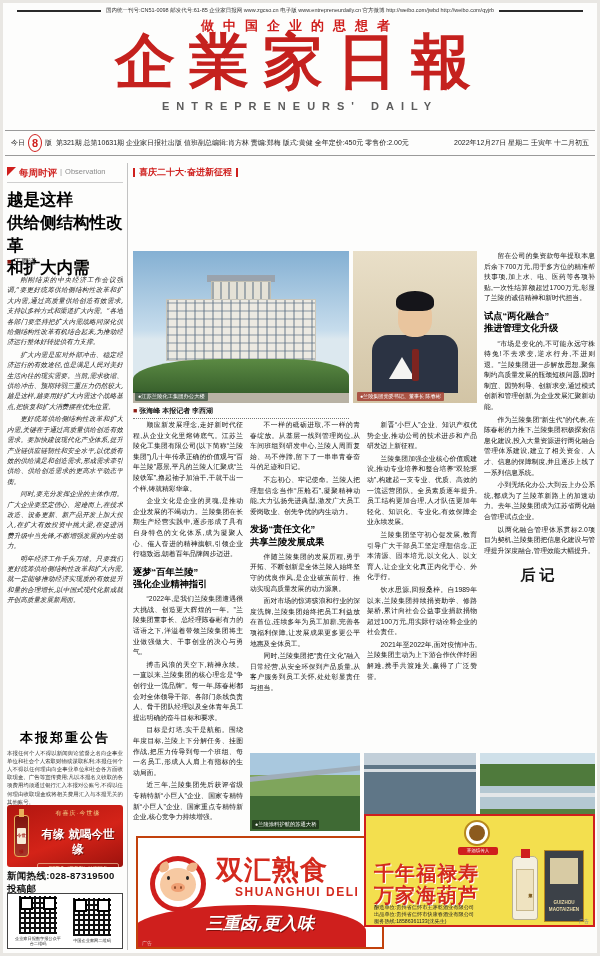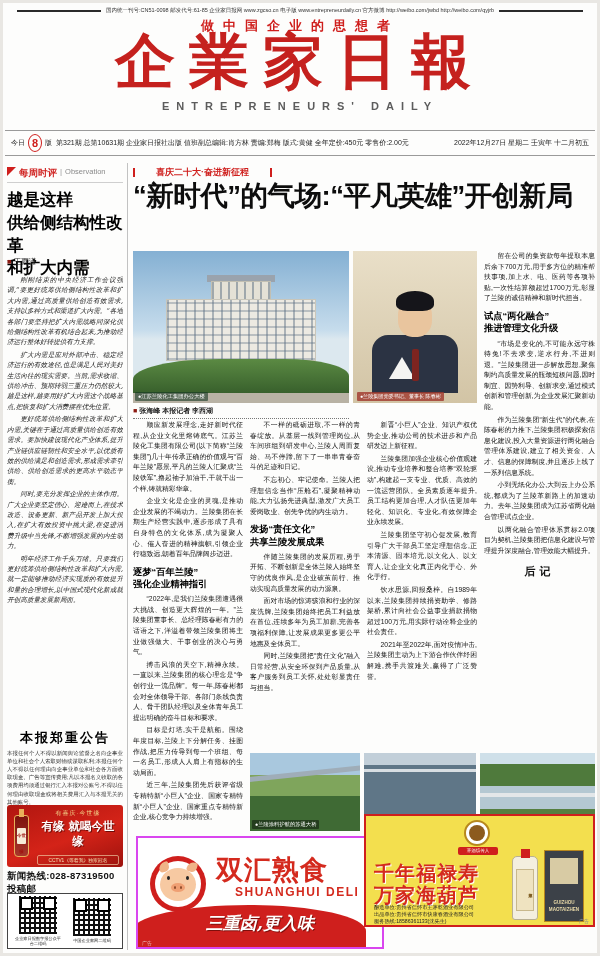--- a/index.html
+++ b/index.html
@@ -46,39 +46,39 @@
   .notice-phone{font-size:6.5px;font-weight:bold;text-align:center;margin-top:2px}
   .notice-sig{font-size:6.5px;font-weight:bold;text-align:right;padding-right:8px}
   .jsy{top:802px;height:62px;background:linear-gradient(160deg,#b01610,#d42318 55%,#9c120d);border-radius:3px;
        position:absolute;overflow:hidden;padding:4px 4px 4px 30px}
   .jsy-bottle{position:absolute;left:7px;top:10px;width:15px;height:42px;background:linear-gradient(180deg,#7d130e,#a8352b);
               border:1px solid #e8b05a;border-radius:3px 3px 4px 4px}
   .jsy-bottle:before{content:"";position:absolute;top:-7px;left:4px;width:5px;height:8px;background:#e8b05a}
   .jsy-label{position:absolute;left:2px;top:12px;right:2px;height:16px;background:#f6ecd8;border-radius:1px;
              color:#a0140f;font-size:4.5px;text-align:center;line-height:16px;font-weight:bold}
   .jsy-tag{color:#f3d48a;font-size:6px;text-align:center;letter-spacing:1px}
-  .jsy-slogan{color:#fff;font-size:11.5px;font-weight:900;text-align:center;margin-top:1px;
+  .jsy-slogan{color:#fff;font-size:11.5px;font-weight:900;text-align:center;margin-top:9px;
               font-family:"DejaVu Serif",serif;text-shadow:1px 1px 0 #6e0d09}
   .jsy-note{color:#f6e3b5;font-size:4.8px;text-align:center;margin-top:6px;border:1px solid rgba(246,227,181,.6);
             border-radius:2px;padding:1px 2px;display:block}
   .sb-hot{top:867px;font-size:9.5px;font-weight:900;color:#111;line-height:1.35;letter-spacing:.3px}
   .sb-hot .mail{text-decoration:underline}
   .qrbox{top:890px;height:56px;border:1px solid #444;display:flex;align-items:center;justify-content:space-around;
          padding:3px;position:absolute;background:#fff}
   .qrunit{display:flex;flex-direction:column;align-items:center;width:50px}
   .qr{width:38px;height:38px;position:relative;background-image:
        repeating-linear-gradient(0deg,#111 0 2px,transparent 2px 5px),
        repeating-linear-gradient(90deg,#111 0 2px,#fff 2px 5px)}
   .qr:before,.qr:after{content:"";position:absolute;width:9px;height:9px;background:#fff;border:2px solid #000}
   .qr:before{top:1px;left:1px}
   .qr:after{top:1px;right:1px}
   .qrcap{font-size:4.2px;color:#333;text-align:center;line-height:1.3;margin-top:2px}
 
   
-  .kicker{position:absolute;left:130px;top:163px;display:flex;align-items:center;gap:21px;color:#cf1f1d;
+  .kicker{position:absolute;left:130px;top:163px;display:flex;align-items:center;gap:4px;color:#cf1f1d;
           font-weight:bold;font-size:9px}
   .kicker .bar{width:2px;height:9px;background:#cf1f1d}
   .headline{position:absolute;left:130px;top:175px;width:462px;font-size:27.5px;font-weight:900;color:#0d0d0d;
             font-family:"Liberation Sans",sans-serif;letter-spacing:-.5px;white-space:nowrap}
   .subheadline{position:absolute;left:130px;top:218px;width:462px;font-size:18px;font-weight:700;color:#1c1c1c;white-space:nowrap}
 
   .photo{position:absolute;overflow:hidden}
   .ph-cap{position:absolute;bottom:2px;left:2px;background:rgba(20,55,35,.6);color:#fff;font-size:5.3px;
           padding:1px 3px;border-radius:1px;white-space:nowrap}
   .ph-build{left:130px;top:248px;width:216px;height:152px;background:linear-gradient(180deg,#84b0d3 0%,#c6dcec 52%,#dce8ef 58%)}
@@ -106,35 +106,35 @@
   .byline .sq{color:#8c1a12}
 
   .col{position:absolute;top:417px;width:110px;overflow:hidden;font-size:6.8px;line-height:1.56;
        text-align:justify;color:#141414}
   .col p{text-indent:2em;margin-bottom:2px}
   .colsub{font-size:9.3px;font-weight:900;line-height:1.32;margin:6px 0 4px;color:#000;text-indent:0 !important;text-align:left}
   .c1{left:130px;height:412px}
   .c2{left:247px;height:330px}
   .c3{left:364px;height:330px}
   .c4{left:481px;top:248px;width:111px;height:499px}
-  .ps-title{font-size:11px;font-weight:900;text-align:center;margin:7px 0 3px;letter-spacing:4px;text-indent:0 !important}
+  .ps-title{font-size:15px;font-weight:900;text-align:center;margin:7px 0 3px;letter-spacing:4px;text-indent:0 !important}
   .ps p{font-family:"DejaVu Serif",serif;font-style:italic}
 
   .bph{position:absolute;top:750px;height:78px}
   .bp1{left:247px;width:110px;background:linear-gradient(180deg,#a9c8de 0 28%,#7fa55c 28% 55%,#3f6a34 55% 100%)}
   .bp1:before{content:"";position:absolute;left:-8px;top:18px;width:130px;height:5px;background:#9fadb8;transform:rotate(-6deg)}
   .bp2{left:361px;width:112px;background:linear-gradient(180deg,#c2cfd9 0 16%,#5f7687 16% 100%)}
   .bp2:before{content:"";position:absolute;left:0;top:16px;width:112px;height:3px;background:#d8dee3}
   .bp3{left:477px;width:115px;background:linear-gradient(180deg,#cfe0e9 0 14%,#4f7a3c 14% 42%,#b4c8d2 42% 72%,#557f40 72% 100%)}
   .bp3:before{content:"";position:absolute;left:0;top:40px;width:115px;height:4px;background:#e3e7e9}
   .bph .ph-cap{background:rgba(0,0,0,.42)}
 
   
   .adlabel{position:absolute;bottom:1px;font-size:5px;color:#8a8a8a}
-  .ad-sh{position:absolute;left:133px;top:833px;width:248px;height:113px;background:#fff;border:2px solid #d946ef;overflow:hidden}
+  .ad-sh{position:absolute;left:133px;top:833px;width:248px;height:113px;background:#fff;border:2px solid #c2410c;overflow:hidden}
   .pig{position:absolute;left:12px;top:18px;width:56px;height:56px;border-radius:50%;background:#cf1f1d;
        display:flex;align-items:center;justify-content:center}
   .pigface{width:46px;height:46px;border-radius:50%;background:#fff;position:relative}
   .pigskin{position:absolute;left:5px;top:7px;width:36px;height:33px;background:#f7c9a2;border-radius:50%}
   .pigear1,.pigear2{position:absolute;top:1px;width:10px;height:10px;background:#f0b488;border-radius:70% 20% 50% 30%}
   .pigear1{left:4px;transform:rotate(-15deg)}
   .pigear2{right:4px;transform:rotate(15deg)}
   .pignose{position:absolute;left:16px;top:22px;width:14px;height:9px;background:#ef9f73;border-radius:50%}
   .pignose:before,.pignose:after{content:"";position:absolute;top:3px;width:2px;height:3px;background:#8c4a2a;border-radius:50%}
   .pignose:before{left:3px}
@@ -256,21 +256,20 @@
       <div class="qrcap">中国企业家网二维码</div>
     </div>
   </div>
 
   <div class="kicker">
     <span class="bar"></span>
     <span>喜庆二十大·奋进新征程</span>
     <span class="bar"></span>
   </div>
 
-  <div class="headline">“新时代”的气场:“平凡英雄”开创新局</div>
 
   <div class="photo ph-build">
     <div class="bld-roof"></div>
     <div class="bld-tower"></div>
     <div class="bld-main"></div>
     <div class="trees"></div>
     <div class="road"></div>
     <span class="ph-cap">●江苏兰陵化工集团办公大楼</span>
   </div>
 

